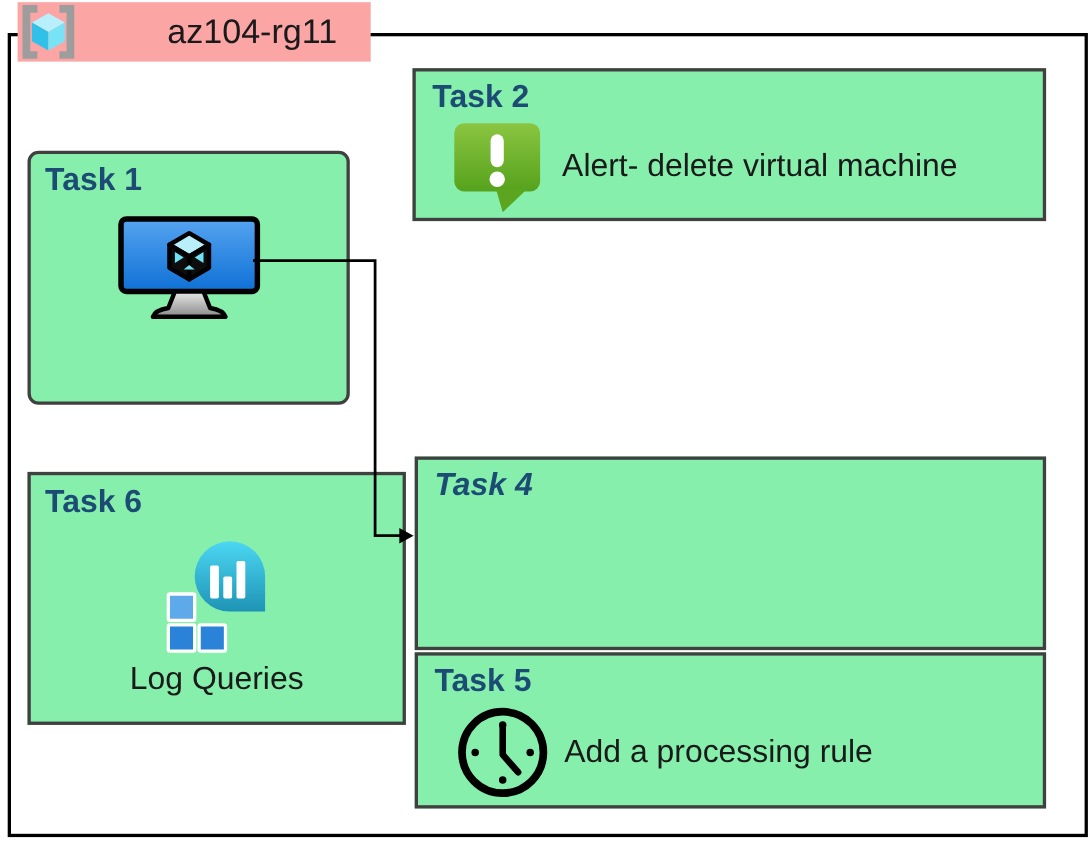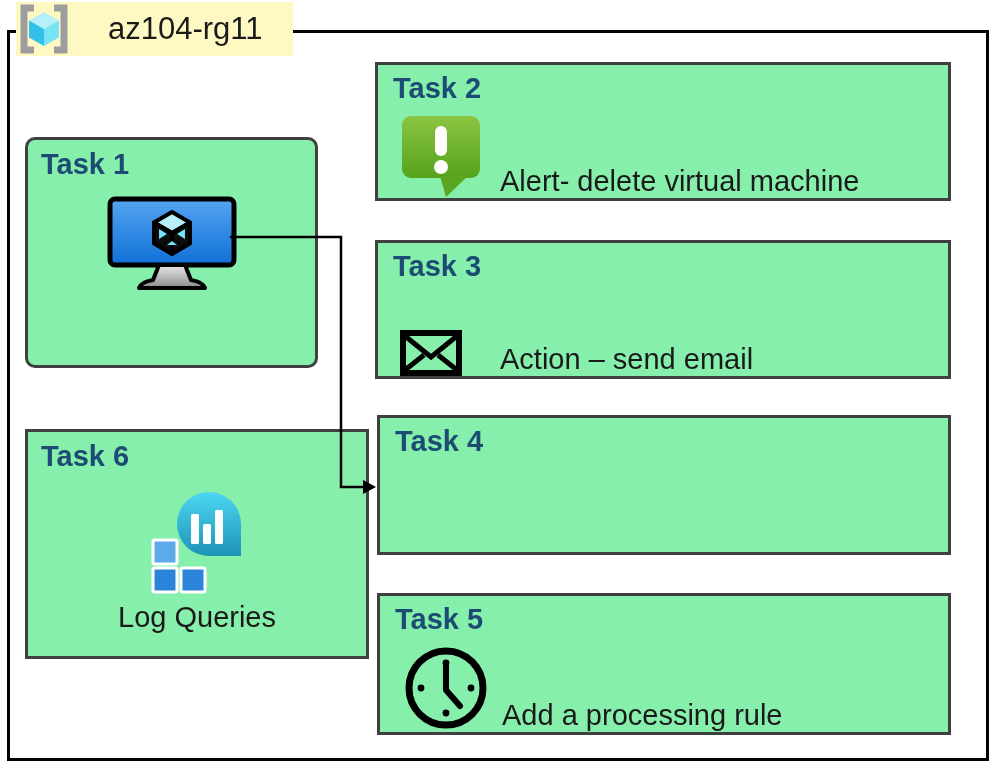--- a/index.html
+++ b/index.html
@@ -7,49 +7,49 @@
   .canvas {
     position:relative; width:992px; height:774px; background:#ffffff;
     font-family:"Liberation Sans", sans-serif; overflow:hidden;
   }
   .outer-box {
     position:absolute; left:7px; top:30px; width:982px; height:731px;
     border:3px solid #000; background:#ffffff; z-index:0;
   }
   .rg-header {
     position:absolute; left:16px; top:2px; height:54px; z-index:2;
-    display:flex; align-items:center; background:#fef9c3; padding-right:30px;
+    display:flex; align-items:center; background:#fca5a5; padding-right:30px;gap:44px;
   }
   .rg-header svg { margin-right:36px; }
   .rg-title { font-size:31px; color:#1a1a1a; white-space:nowrap; }
 
   .task {
     position:absolute; background:#86efac; border:3px solid #404040;
     display:flex; flex-direction:column; z-index:1;
   }
   .task-title {
     font-weight:bold; font-size:29px; line-height:1.2; color:#1c4b74; white-space:nowrap;
   }
   .task-label { font-size:29px; color:#1a1a1a; white-space:nowrap; }
 
   
   .task-left .task-title { margin:7px 0 0 13px; align-self:flex-start; }
   .task-left .icon-slot { align-self:center; margin-top:14px; line-height:0; }
   .task-left .task-label { align-self:center; margin-top:auto; margin-bottom:22px; }
 
   
   .task-right .task-title { margin:6px 0 0 15px; }
-  .task-right .content { flex:1; display:flex; align-items:flex-end; padding-left:22px; }
+  .task-right .content { flex:1; display:flex; align-items:center; padding-left:33px; }
   .task-right .icon-slot { width:100px; flex:none; display:flex; align-items:center; line-height:0; }
 
   #task1 { left:25px;  top:137px; width:293px; height:231px;border-radius:10px; }
   #task6 { left:25px;  top:429px; width:344px; height:230px; }
   #task2 { left:375px; top:62px;  width:576px; height:139px; }
   #task3 { left:375px; top:240px; width:576px; height:139px; }
-  #task4 { left:377px; top:415px; width:574px; height:140px; }
+  #task4 { left:377px; top:415px; width:574px; height:176px;font-style:italic; }
   #task5 { left:377px; top:593px; width:574px; height:142px; }
 
   .arrow-overlay {
     position:absolute; left:0; top:0; width:992px; height:774px;
     z-index:3; pointer-events:none;
   }
 </style>
 </head>
 <body>
 
@@ -132,34 +132,20 @@
           <rect x="2" y="2" width="78" height="62" rx="9" fill="url(#alertGreen)"></rect>
           <polygon points="40,62 68,62 46,83" fill="#5ca61f"></polygon>
           <rect x="35" y="12" width="12" height="30" rx="6" fill="#ffffff"></rect>
           <circle cx="41" cy="53" r="7" fill="#ffffff"></circle>
         </svg>
       </div>
       <div class="task-label">Alert- delete virtual machine</div>
     </div>
   </div>
 
-  <div class="task task-right" id="task3">
-    <div class="task-title">Task 3</div>
-    <div class="content">
-      <div class="icon-slot">
-        <svg width="62" height="46" viewBox="0 0 62 46">
-          <rect x="3" y="3" width="56" height="40" fill="none" stroke="#000" stroke-width="6"></rect>
-          <path d="M5,6 L31,27 L57,6" fill="none" stroke="#000" stroke-width="5"></path>
-          <path d="M5,40 L24,25" fill="none" stroke="#000" stroke-width="5"></path>
-          <path d="M57,40 L38,25" fill="none" stroke="#000" stroke-width="5"></path>
-        </svg>
-      </div>
-      <div class="task-label">Action – send email</div>
-    </div>
-  </div>
 
   <div class="task task-right" id="task4">
     <div class="task-title">Task 4</div>
   </div>
 
   <div class="task task-right" id="task5">
     <div class="task-title">Task 5</div>
     <div class="content">
       <div class="icon-slot">
         <svg width="88" height="88" viewBox="0 0 88 88">

